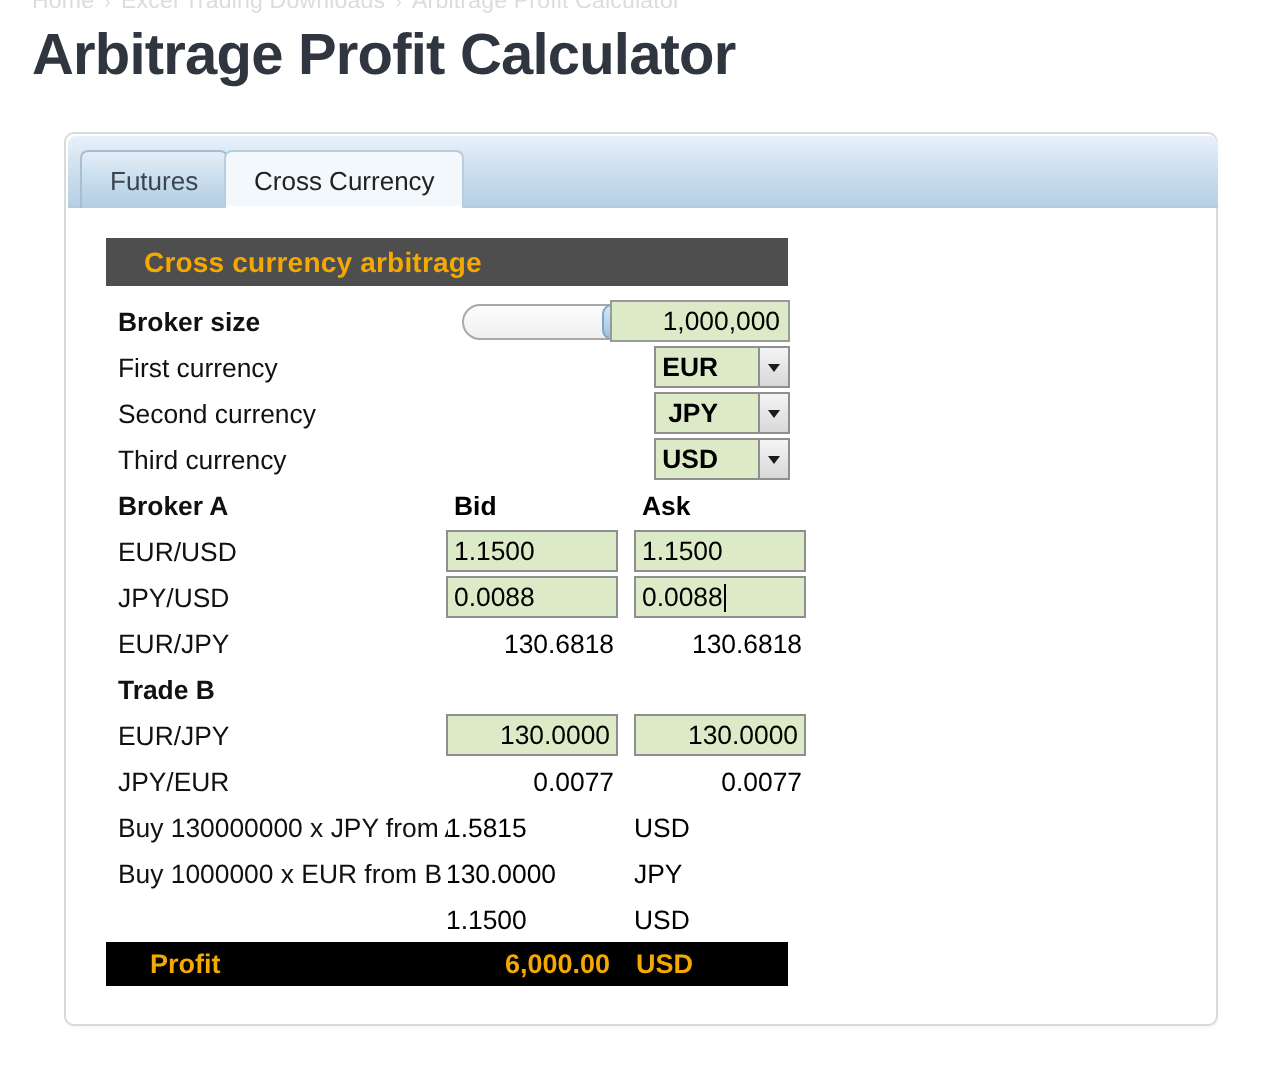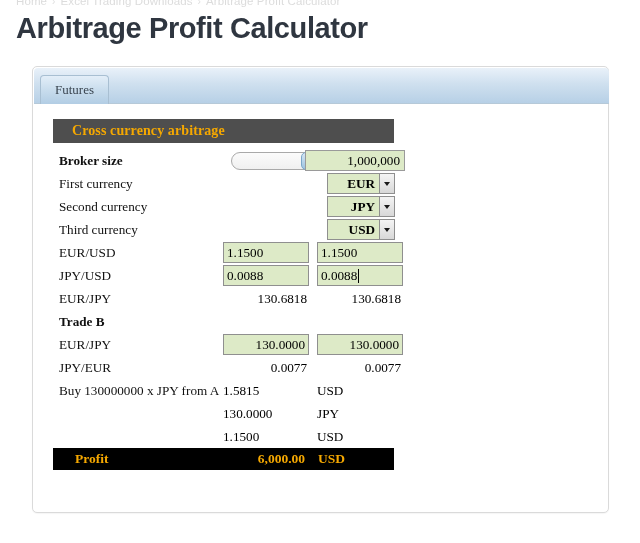--- a/index.html
+++ b/index.html
@@ -38,21 +38,20 @@
 
   
   .panel {
     position: absolute;
     left: 32px; top: 66px;
     width: 577px; height: 447px;
     background: #ffffff;
     border: 1px solid #dadada;
     border-radius: 5px;
     box-shadow: 0 1px 1px rgba(0,0,0,.04);
-    font-family: Liberation Serif, serif;
   }
 
   
   .tabstrip {
     position: absolute;
     left: 1px; top: 1px;
     width: 575px; height: 36px;
     background: linear-gradient(to bottom,#e9f1f9 0%,#cfe0ef 45%,#b7d0e6 100%);
     border-bottom: 1px solid #b6c9d8;
     border-radius: 4px 4px 0 0;
@@ -131,21 +130,21 @@
     top: 1px;
     height: 21px;
     background: #ddeac7;
     border: 1px solid #8f8f8f;
     display: flex; align-items: center;
     font-size: 13.2px;
     color: #000;
     padding: 0 3px;
   }
   .cell.bigval {
-    width: 100px;
+    width: 90px;
     justify-content: flex-end;
     border: 1px solid #9a9a9a;
     background: #ddeac7;
     padding-right: 4px;
   }
   .cell.left { justify-content: flex-start; }
   .cell.right { justify-content: flex-end; }
 
   
   .combo {
@@ -154,21 +153,21 @@
     height: 21px;
     width: 68px;
     background: #ddeac7;
     border: 1px solid #8f8f8f;
     display: flex; align-items: stretch;
     cursor: pointer;
   }
   .combo .val {
     flex: 1;
     display: flex; align-items: center; justify-content: flex-end;
-    padding-right: 4px;
+    padding-right: 20px;
     font-weight: bold;
     font-size: 13.2px;
     color: #000;
   }
   .combo .arrow {
     width: 15px;
     background: linear-gradient(to bottom,#f4f4f4,#d8d8d8);
     border-left: 1px solid #8f8f8f;
     display: flex; align-items: center; justify-content: center;
   }
@@ -252,20 +251,23 @@
   </div>
 
   <h1 class="page-title">Arbitrage Profit Calculator</h1>
 
   <div class="panel">
 
     <div class="tabstrip">
       <div class="tab inactive">
         <span>Futures</span>
       </div>
+      <div class="tab active">
+        <span>Cross Currency</span>
+      </div>
     </div>
 
     <div class="calc">
 
       <div class="band">Cross currency arbitrage</div>
 
       <div style="height:6px"></div>
 
       <div class="row">
         <span class="lbl b">Broker size</span>
@@ -300,20 +302,25 @@
       <div class="row">
         <span class="lbl">Third currency</span>
         <div class="combo" style="left:274px;">
           <span class="val">USD</span>
           <span class="arrow">
               <i></i>
             </span>
         </div>
       </div>
 
+      <div class="row">
+        <span class="lbl b">Broker A</span>
+        <span class="txt hdr" style="left:174px;">Bid</span>
+        <span class="txt hdr" style="left:268px;">Ask</span>
+      </div>
 
       <div class="row">
         <span class="lbl">EUR/USD</span>
         <div class="cell left" style="left:170px;width:86px;">
           <span>1.1500</span>
         </div>
         <div class="cell left" style="left:264px;width:86px;">
           <span>1.1500</span>
         </div>
       </div>
@@ -356,20 +363,21 @@
       </div>
 
 
       <div class="row">
         <span class="lbl clip">Buy 130000000 x JPY from A</span>
         <span class="txt" style="left:170px;">1.5815</span>
         <span class="txt" style="left:264px;">USD</span>
       </div>
 
       <div class="row">
+        <span class="lbl clip">Buy 1000000 x EUR from B</span>
         <span class="txt" style="left:170px;">130.0000</span>
         <span class="txt" style="left:264px;">JPY</span>
       </div>
 
       <div class="row">
         <span class="txt" style="left:170px;">1.1500</span>
         <span class="txt" style="left:264px;">USD</span>
       </div>
 
       <div class="profit">

